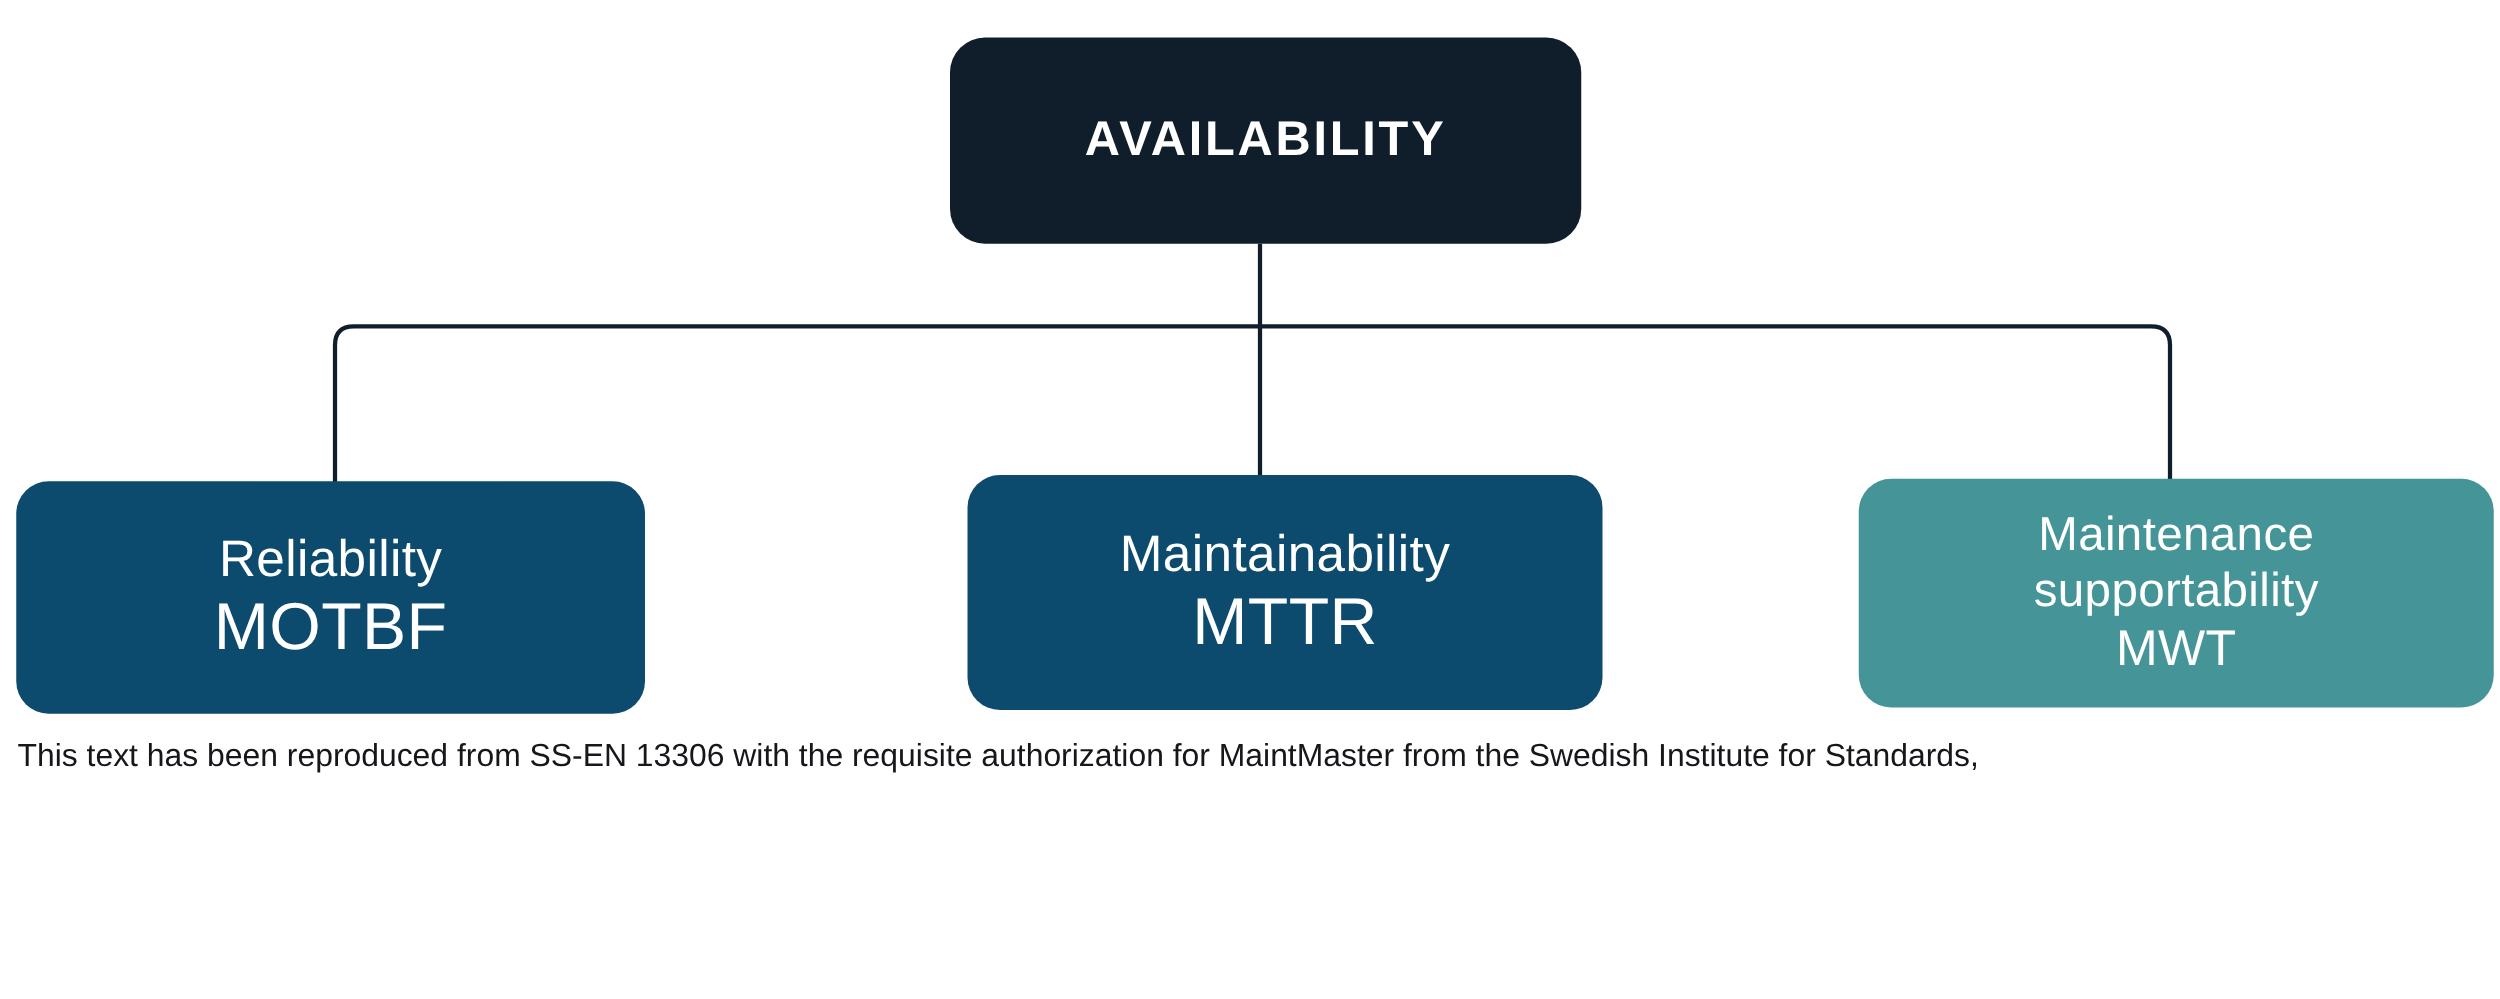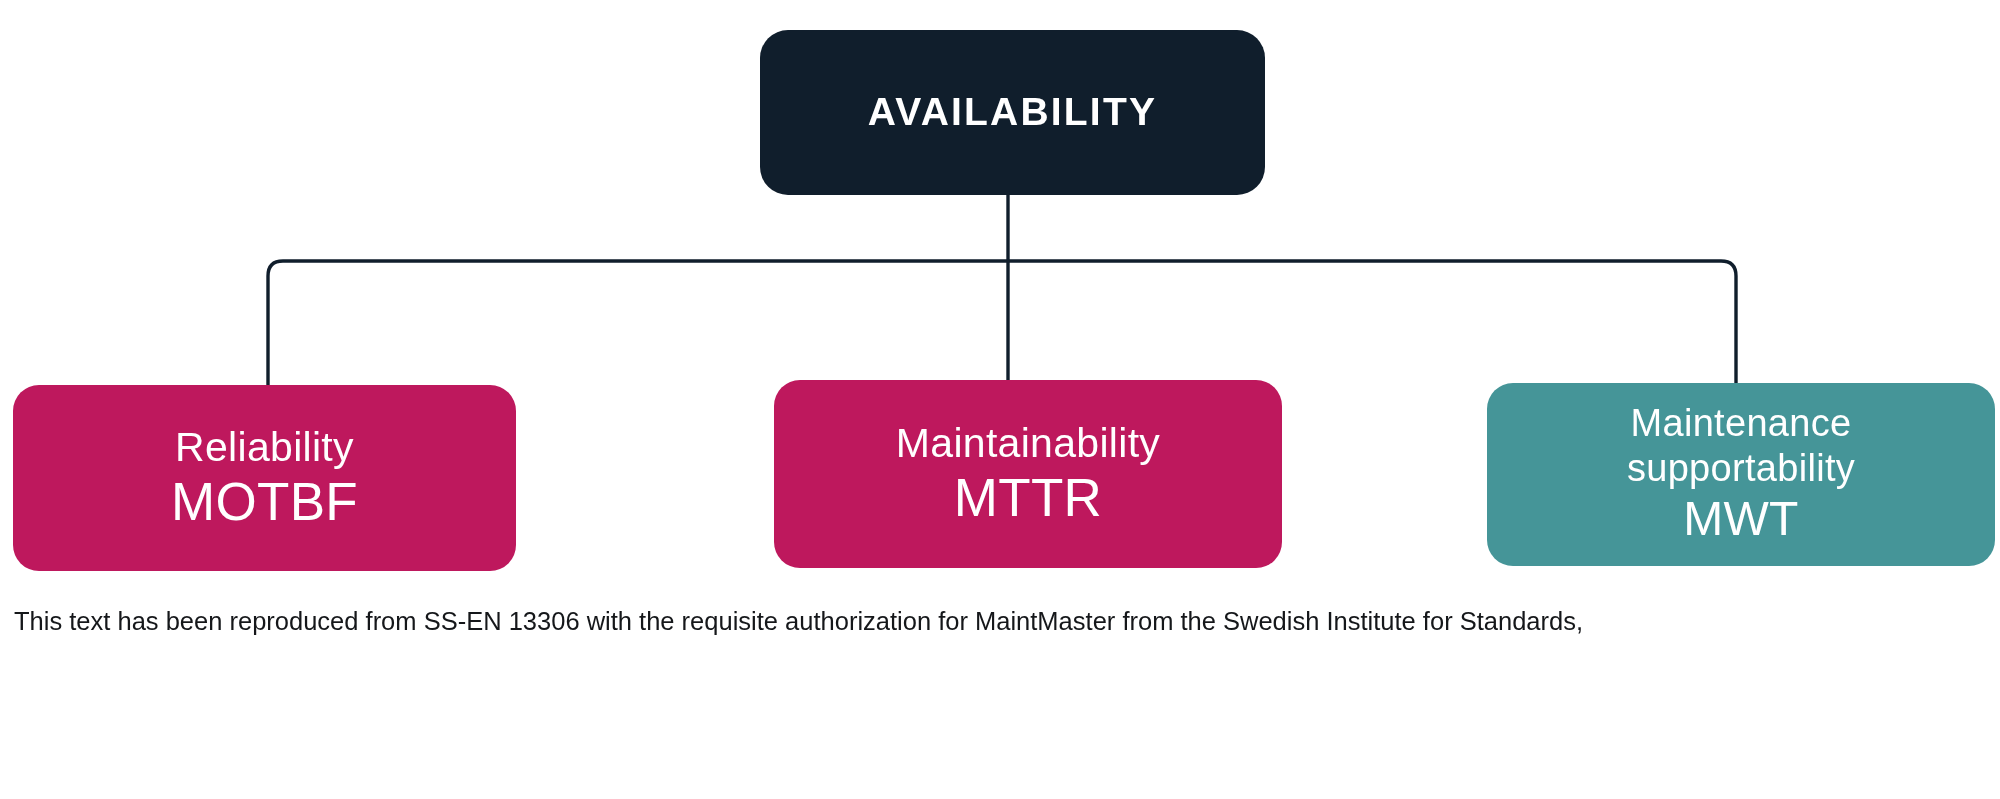--- a/index.html
+++ b/index.html
@@ -55,21 +55,21 @@
     border-radius: 28px;
   }
   .node-root .node-title {
     font-size: 39px;
     font-weight: 700;
     letter-spacing: 2.2px;
     text-transform: uppercase;
   }
 
   .node-child {
-    background: #be185d;
+    background: #0c4a6e;
   }
 
   .node-reliability {
     left: 13px;
     top: 385px;
     width: 503px;
     height: 186px;
   }
 
   .node-maintainability {
@@ -95,37 +95,36 @@
     display: block;
   }
   .node-line.metric {
     font-size: 53px;
   }
 
   .node-supportability .node-line {
     font-size: 38px;
   }
   .node-supportability .node-line.metric {
-    font-size: 48px;
+    font-size: 40px;
   }
 
   #footnote {
     position: absolute;
     left: 14px;
     top: 588px;
     width: 1980px;
     font-size: 25.5px;
     line-height: 1.36;
     color: #15171a;
     font-weight: 400;
   }
   #footnote .footnote-line {
     display: block;
     white-space: nowrap;
-    margin-top: 16px;
   }
 </style>
 </head>
 <body>
 
 <div id="diagram-canvas">
 
   <svg class="connector-svg" viewBox="0 0 2000 620" xmlns="http://www.w3.org/2000/svg">
 
     <path d="M 1008 195 L 1008 381" fill="none" stroke="#101e2c" stroke-width="3.4"></path>

